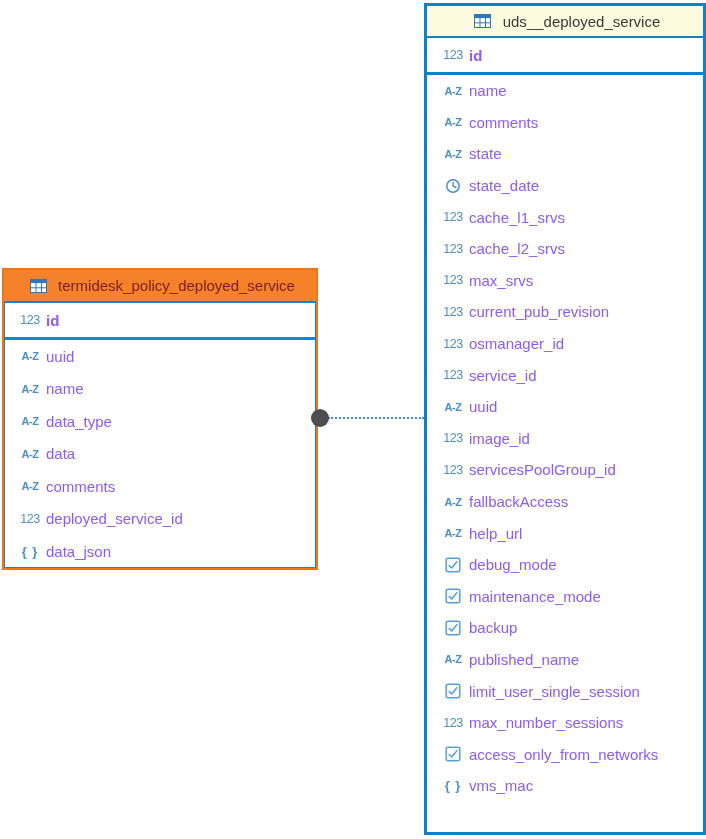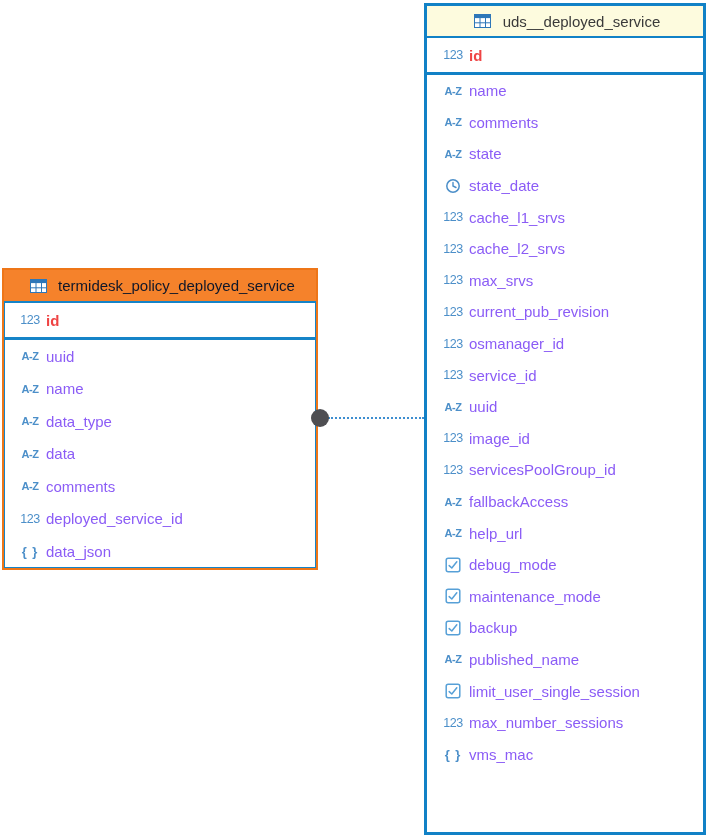--- a/index.html
+++ b/index.html
@@ -22,21 +22,21 @@
   }
   .entity-header{
     display:flex;align-items:center;justify-content:center;gap:7px;
     flex:0 0 auto;box-sizing:border-box;
     font-size:15px;
   }
   .right-entity .entity-header{
     height:32px;background:#FDFBDE;border-bottom:2px solid #1181C6;color:#3A3A3A;
   }
   .left-entity .entity-header{
-    height:33px;background:#F5822B;border-bottom:2px solid #1584C8;color:#0f172a;
+    height:33px;background:#F5822B;border-bottom:2px solid #1584C8;color:#7f1d1d;
   }
   .pk-section{flex:0 0 auto;}
   .right-entity .pk-section{border-bottom:3px solid #1181C6;}
   .left-entity .pk-section{border-bottom:3px solid #1584C8;}
   .row{
     display:flex;align-items:center;box-sizing:border-box;
     padding-left:13px;
   }
   .right-entity .pk-section .row{height:34px;}
   .left-entity .pk-section .row{height:34px;}
@@ -45,21 +45,21 @@
   .tico{
     width:26px;flex:0 0 26px;display:inline-flex;align-items:center;justify-content:center;
     color:#4C8FC9;
   }
   .tico.num{font-size:12.5px;letter-spacing:-0.5px;}
   .tico.az{font-size:11px;font-weight:bold;letter-spacing:-0.5px;}
   .tico.json{font-size:13px;font-weight:bold;letter-spacing:1px;}
   .col-label{
     font-size:15px;color:#8b5cf6;white-space:nowrap;margin-left:3px;
   }
-  .pk-section .col-label{font-weight:bold;color:#ef4444;}
+  .pk-section .col-label{font-weight:bold;color:#8b5cf6;}
   .rel-line{
     position:absolute;left:328px;top:417px;width:96px;height:0;
     border-top:2px dotted #3E8ED0;
   }
   .rel-dot{
     position:absolute;left:311px;top:409px;width:18px;height:18px;
     border-radius:50%;background:#4E4E52;
   }
 </style>
 </head>
@@ -239,20 +239,29 @@
             <path d="M4.2 8.6 L6.8 11 L11.8 4.8" fill="none" stroke="#57A0D7" stroke-width="1.5" stroke-linecap="round" stroke-linejoin="round"></path>
           </svg>
         </span>
         <span class="col-label">limit_user_single_session</span>
       </div>
       <div class="row">
         <span class="tico num">123</span>
         <span class="col-label">max_number_sessions</span>
       </div>
       <div class="row">
+        <span class="tico">
+          <svg width="16" height="16" viewBox="0 0 16 16">
+            <rect x="1.2" y="1.2" width="13.6" height="13.6" rx="2" fill="none" stroke="#57A0D7" stroke-width="1.5"></rect>
+            <path d="M4.2 8.6 L6.8 11 L11.8 4.8" fill="none" stroke="#57A0D7" stroke-width="1.5" stroke-linecap="round" stroke-linejoin="round"></path>
+          </svg>
+        </span>
+        <span class="col-label">access_only_from_networks</span>
+      </div>
+      <div class="row">
         <span class="tico json">{ }</span>
         <span class="col-label">vms_mac</span>
       </div>
     </div>
 </div>
 
 <div class="rel-line"></div>
 <div class="rel-dot"></div>
 
 </body></html>

